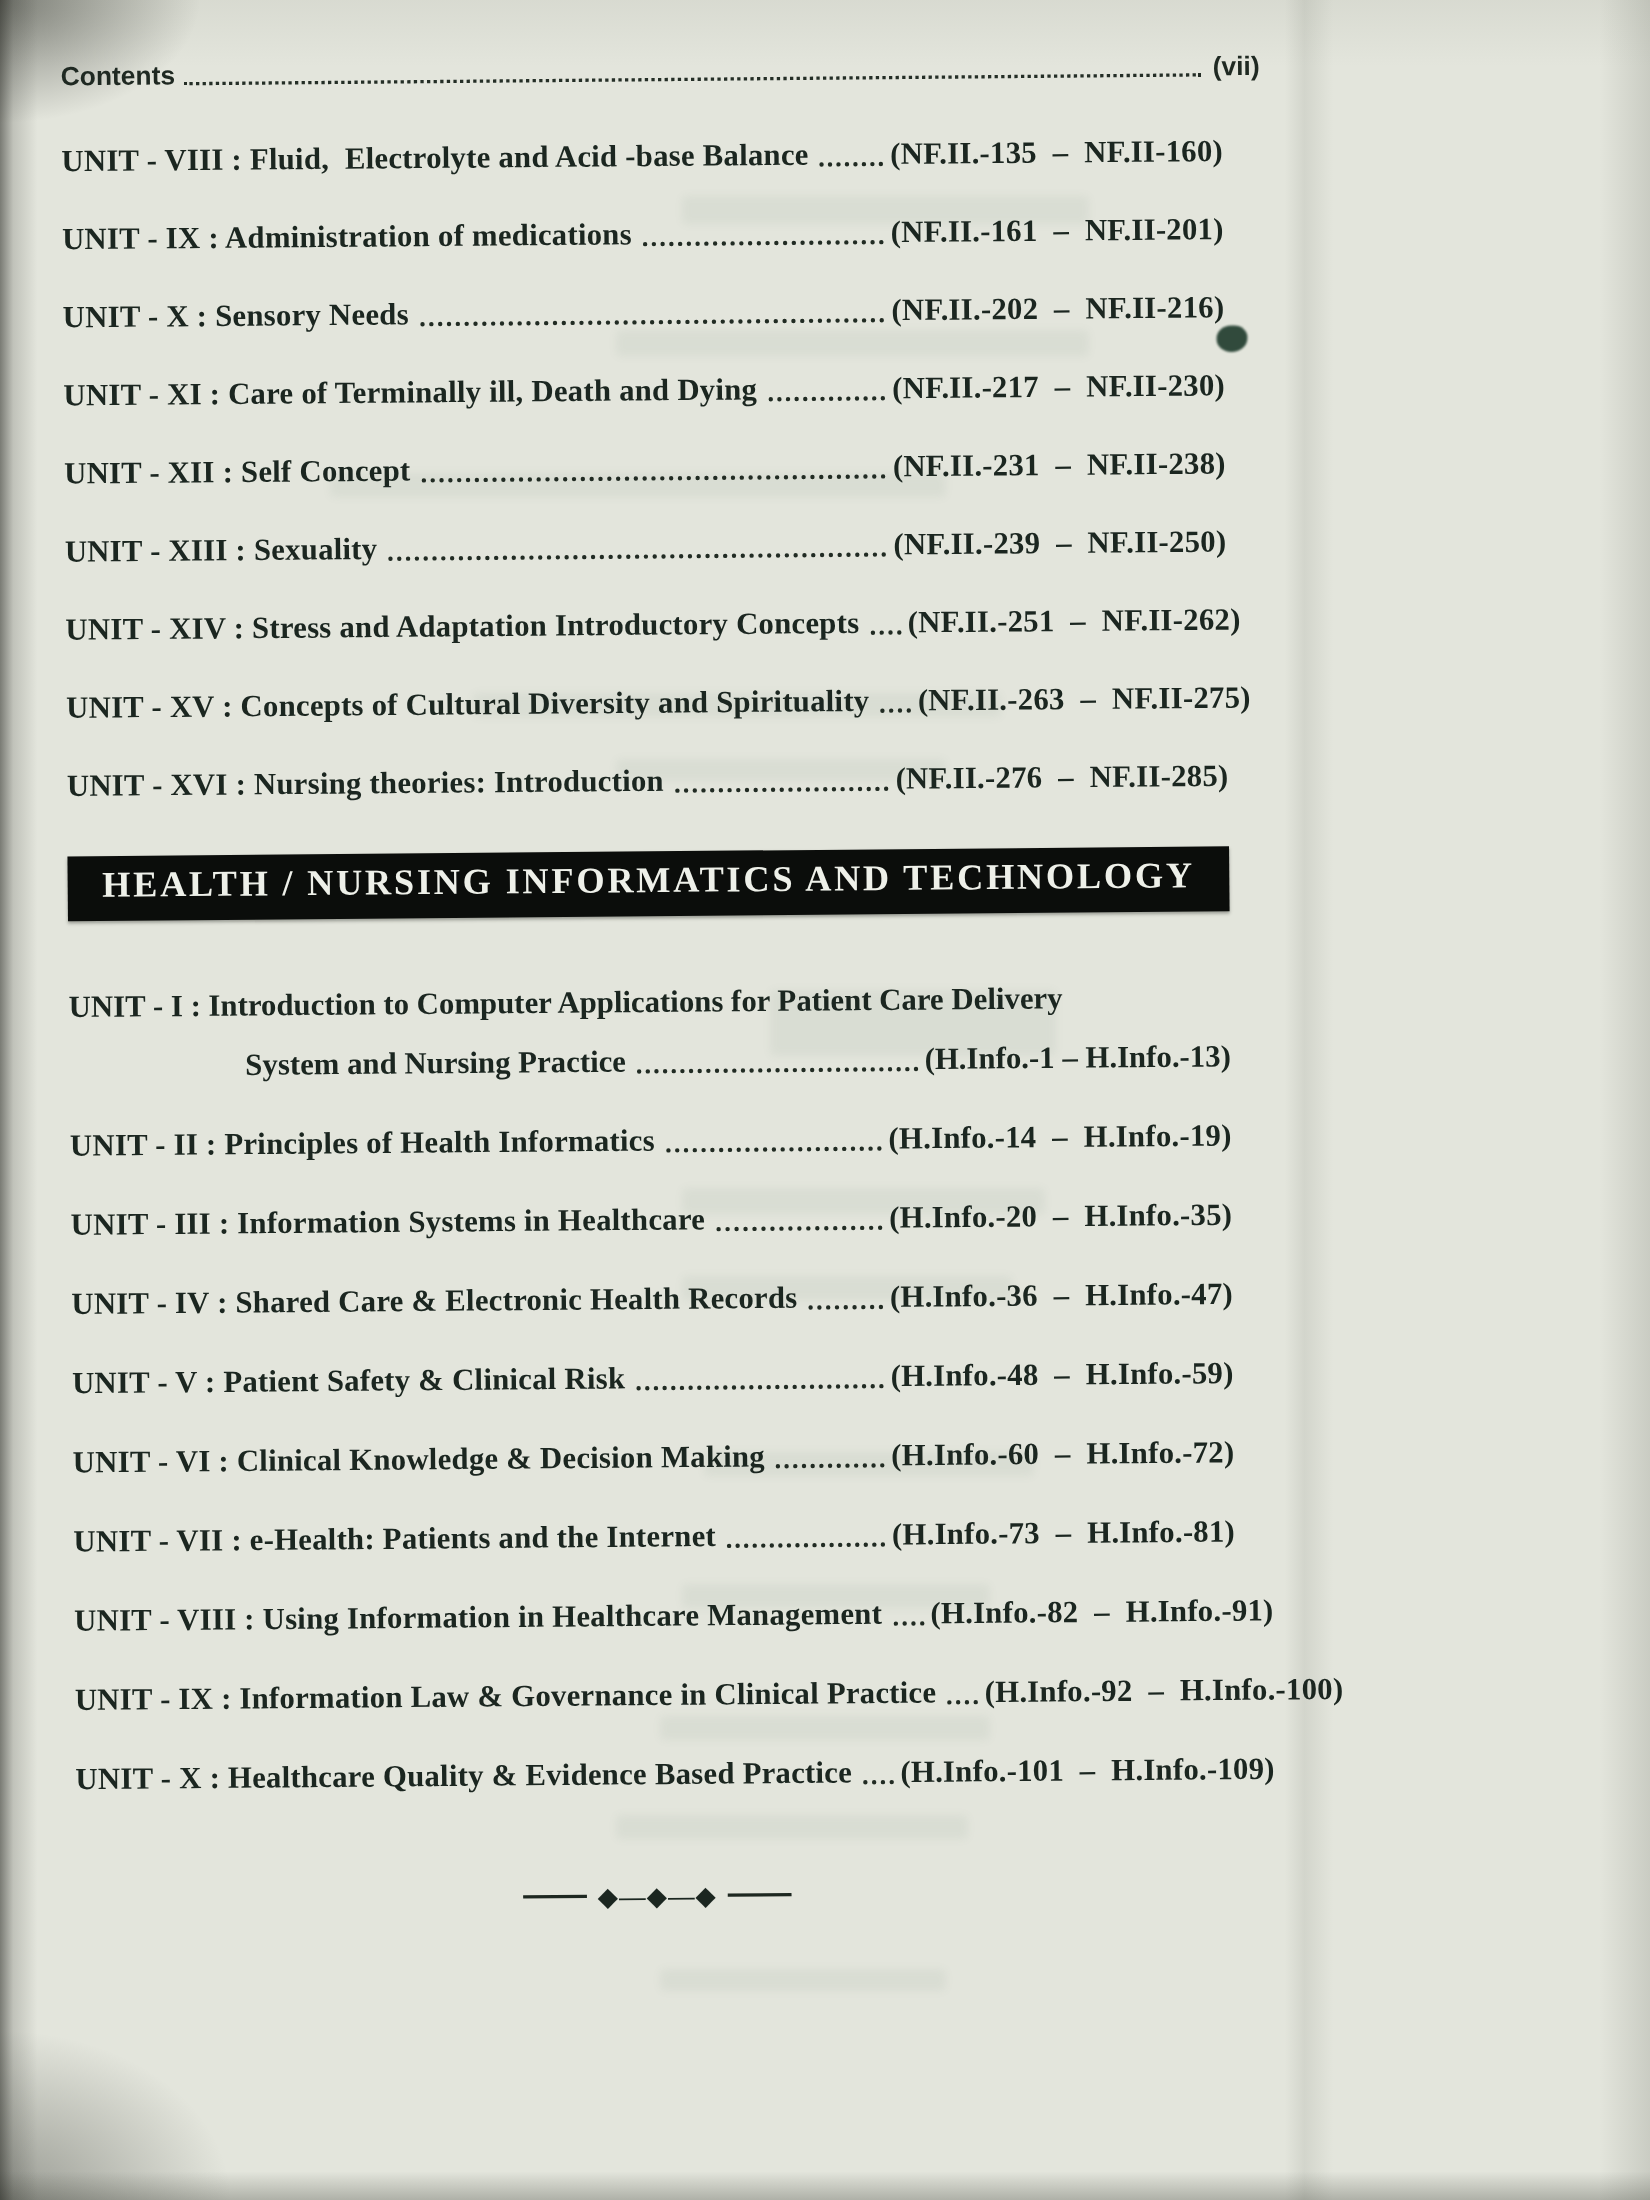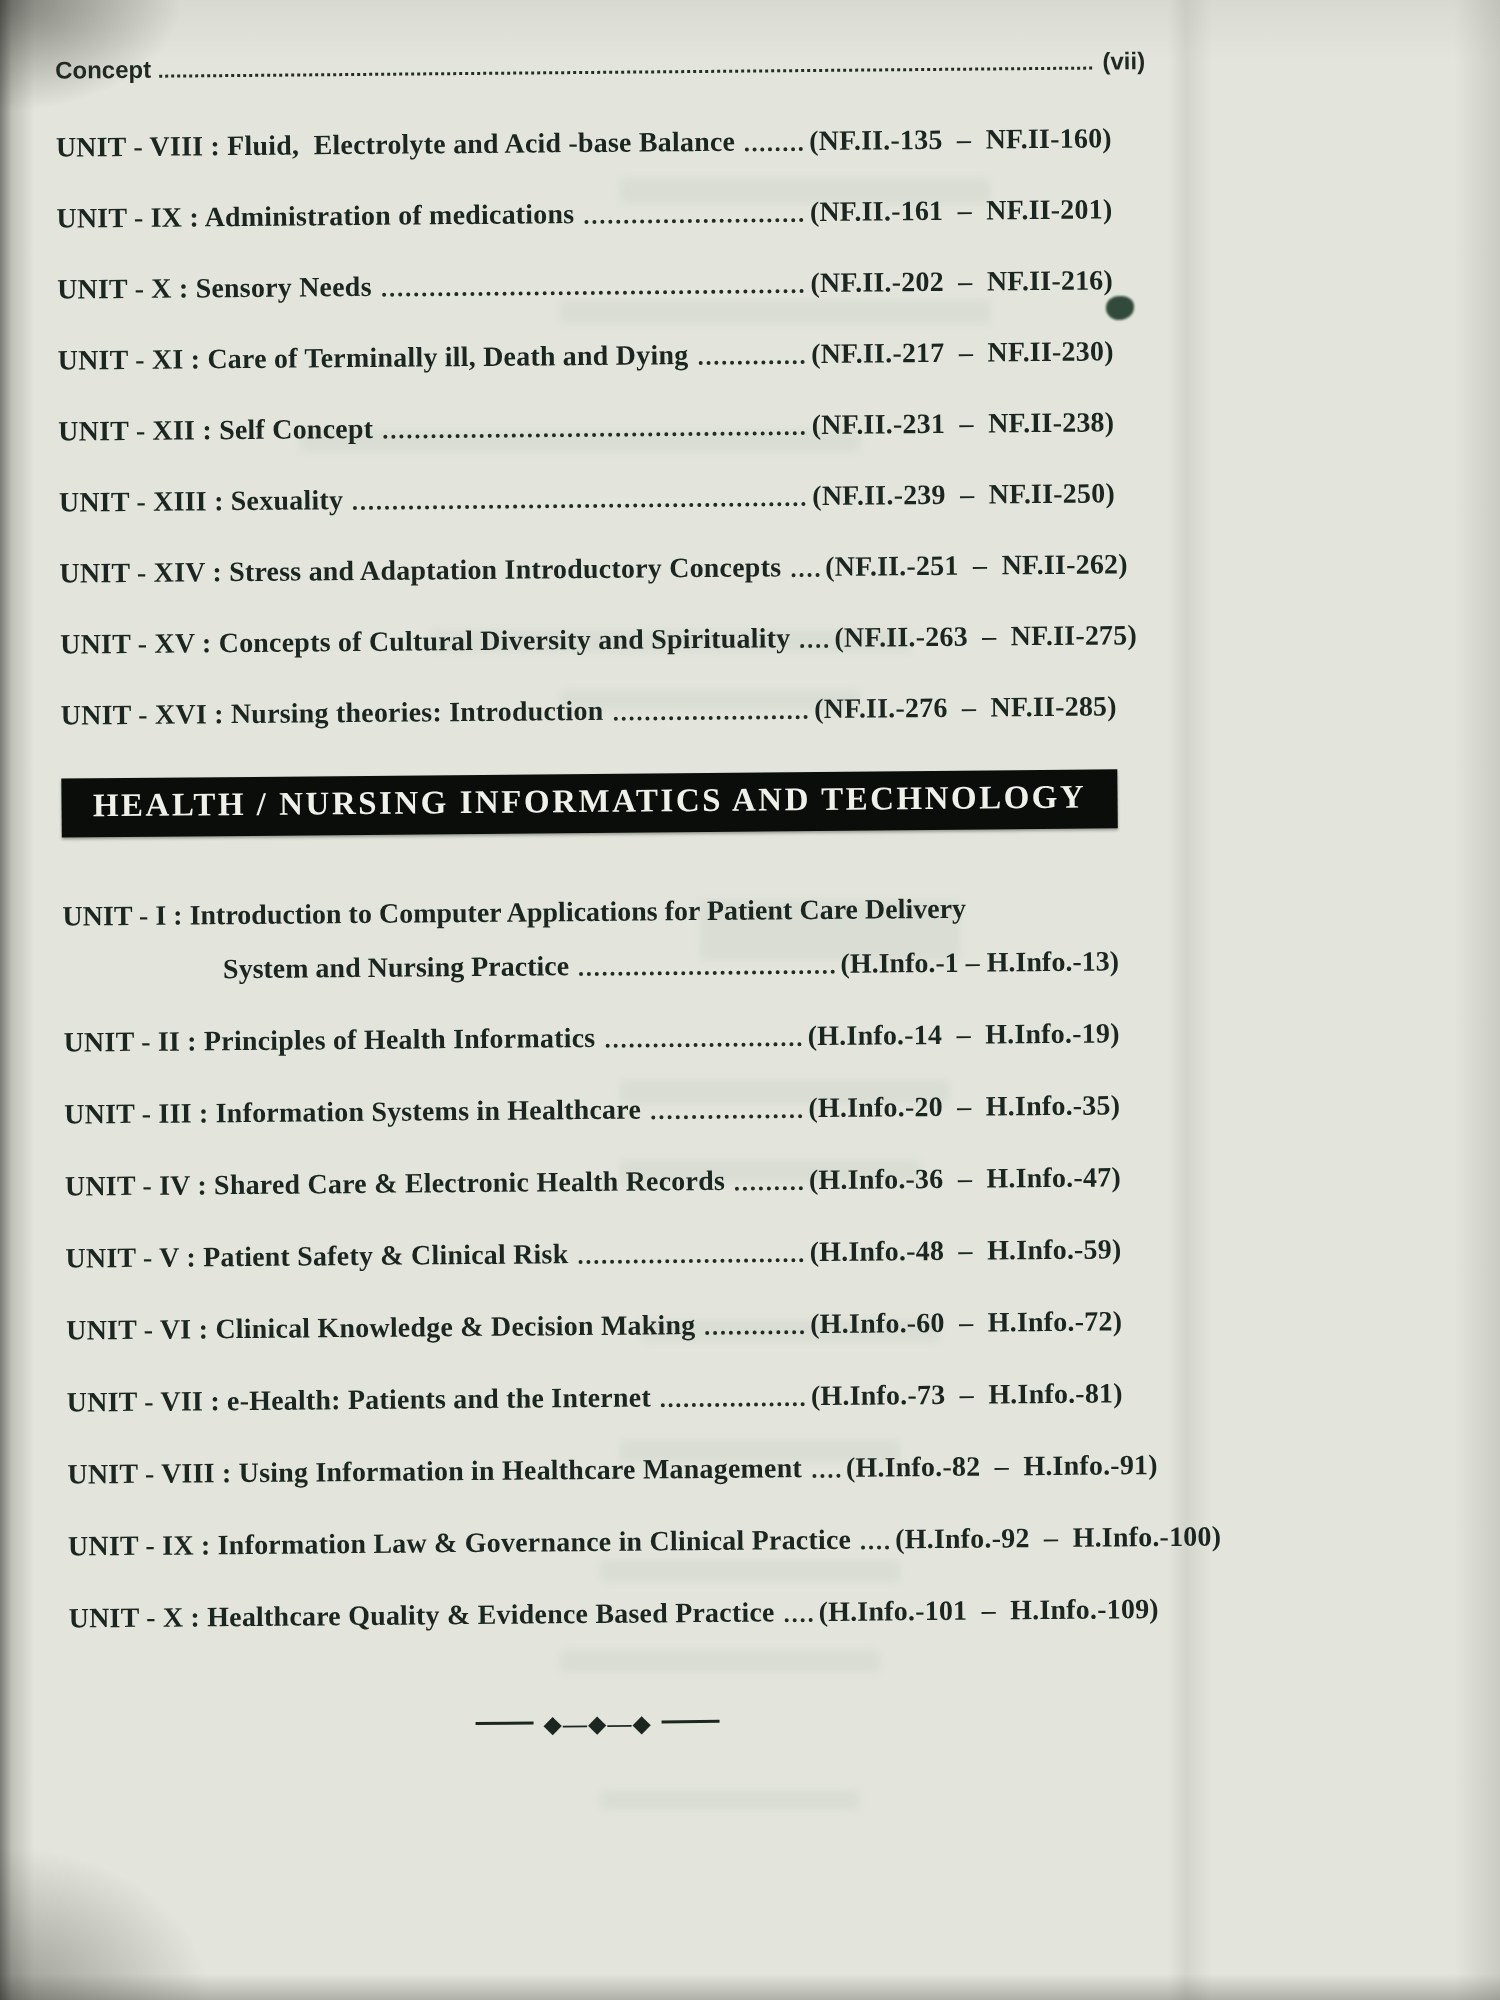--- a/index.html
+++ b/index.html
@@ -79,21 +79,21 @@
   <div class="bleed" style="left:620px; top:1440px; width:280px; height:22px;"></div>
   <div class="bleed" style="left:600px; top:1560px; width:300px; height:22px;"></div>
   <div class="bleed" style="left:560px; top:1650px; width:320px; height:22px;"></div>
   <div class="bleed" style="left:600px; top:1790px; width:260px; height:20px;"></div>
 
   <div class="smudge"></div>
 
   <div class="content">
 
     <div class="contents-line">
-      <span>Concept</span>
+      <span>Contents</span>
       <span class="leader"></span>
       <span>(vii)</span>
     </div>
 
     <div class="sec1">
       <div class="toc-entry">
         <span class="t">UNIT - VIII : Fluid,  Electrolyte and Acid -base Balance</span>
         <span class="leader"></span>
         <span class="p">(NF.II.-135  –  NF.II-160)</span>
       </div>

